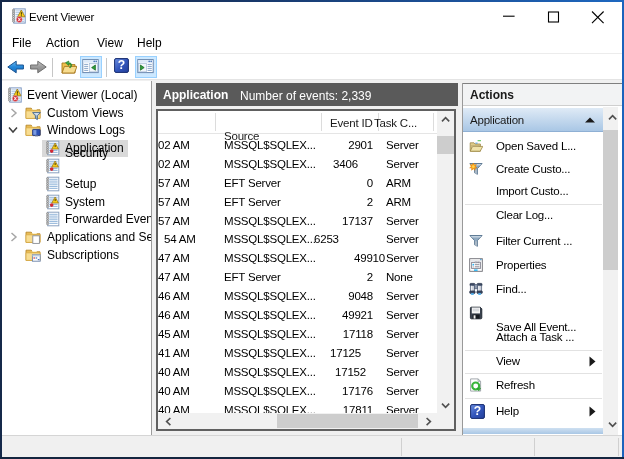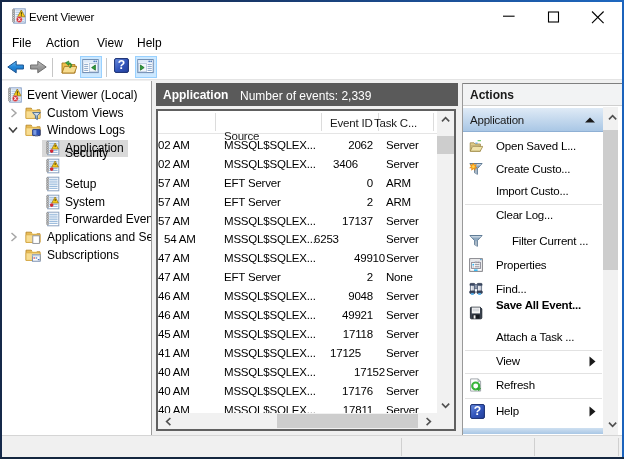--- a/index.html
+++ b/index.html
@@ -285,21 +285,21 @@
 <div class="abs" style="left:321px;top:113px;width:1px;height:18px;background:#dcdcdc"></div>
 <div class="abs" style="left:378px;top:113px;width:1px;height:18px;background:#dcdcdc"></div>
 <div class="abs" style="left:433px;top:113px;width:1px;height:18px;background:#dcdcdc"></div>
 <div class="abs" style="left:158px;top:133px;width:279px;height:1px;background:#e5e5e5"></div>
 <div class="txt" style="left:224px;top:129px;line-height:14px;color:#1a1a1a">Source</div>
 <div class="txt" style="left:330px;top:116px;line-height:14px;color:#1a1a1a">Event ID</div>
 <div class="txt" style="left:374px;top:116px;line-height:14px;color:#1a1a1a">Task C...</div>
 <div class="abs" style="left:158px;top:137px;width:279px;height:276px;overflow:hidden">
 <div class="txt" style="left:0px;top:2px">02 AM</div>
 <div class="txt" style="left:66px;top:2px">MSSQL$SQLEX...</div>
-<div class="txt" style="left:160px;top:2px;width:55px;text-align:right">2062</div>
+<div class="txt" style="left:160px;top:2px;width:55px;text-align:right">2901</div>
 <div class="txt" style="left:228px;top:2px">Server</div>
 <div class="txt" style="left:0px;top:21px">02 AM</div>
 <div class="txt" style="left:66px;top:21px">MSSQL$SQLEX...</div>
 <div class="txt" style="left:160px;top:21px;width:55px;text-align:center">3406</div>
 <div class="txt" style="left:228px;top:21px">Server</div>
 <div class="txt" style="left:0px;top:40px">57 AM</div>
 <div class="txt" style="left:66px;top:40px">EFT Server</div>
 <div class="txt" style="left:160px;top:40px;width:55px;text-align:right">0</div>
 <div class="txt" style="left:228px;top:40px">ARM</div>
 <div class="txt" style="left:0px;top:59px">57 AM</div>
@@ -333,21 +333,21 @@
 <div class="txt" style="left:0px;top:191px">45 AM</div>
 <div class="txt" style="left:66px;top:191px">MSSQL$SQLEX...</div>
 <div class="txt" style="left:160px;top:191px;width:55px;text-align:right">17118</div>
 <div class="txt" style="left:228px;top:191px">Server</div>
 <div class="txt" style="left:0px;top:210px">41 AM</div>
 <div class="txt" style="left:66px;top:210px">MSSQL$SQLEX...</div>
 <div class="txt" style="left:160px;top:210px;width:55px;text-align:center">17125</div>
 <div class="txt" style="left:228px;top:210px">Server</div>
 <div class="txt" style="left:0px;top:229px">40 AM</div>
 <div class="txt" style="left:66px;top:229px">MSSQL$SQLEX...</div>
-<div class="txt" style="left:172px;top:229px;width:55px;text-align:right">17152</div>
+<div class="txt" style="left:153px;top:229px;width:55px;text-align:right">17152</div>
 <div class="txt" style="left:228px;top:229px">Server</div>
 <div class="txt" style="left:0px;top:248px">40 AM</div>
 <div class="txt" style="left:66px;top:248px">MSSQL$SQLEX...</div>
 <div class="txt" style="left:160px;top:248px;width:55px;text-align:right">17176</div>
 <div class="txt" style="left:228px;top:248px">Server</div>
 <div class="txt" style="left:0px;top:267px">40 AM</div>
 <div class="txt" style="left:66px;top:267px">MSSQL$SQLEX...</div>
 <div class="txt" style="left:160px;top:267px;width:55px;text-align:right">17811</div>
 <div class="txt" style="left:228px;top:267px">Server</div>
 </div>
@@ -387,21 +387,21 @@
 <div class="txt" style="left:496px;top:162px;line-height:14px;">Create Custo...</div>
 <svg class="abs" style="left:469px;top:162px" width="14" height="13" viewBox="0 0 14 13">
     <path d="M0.9 1.5 L13.1 1.5 L8.4 6.6 L8.4 12.3 L5.6 10.7 L5.6 6.6 Z" fill="#8fa9c0" stroke="#54708c" stroke-width="0.9"></path>
     <path d="M1.6 2.0 L12.4 2.0 L10.9 3.6 L3.1 3.6 Z" fill="#c3d2df"></path>
     <rect x="5.9" y="7.2" width="2.2" height="4.6" fill="#aab8c6"></rect>
     <path d="M4.3 1.0 L5.3 3.0 L7.4 2.6 L6.3 4.4 L7.9 5.8 L5.8 6.0 L6.0 8.2 L4.3 6.8 L2.6 8.2 L2.8 6.0 L0.7 5.8 L2.3 4.4 L1.2 2.6 L3.3 3.0 Z" fill="#ffa41b" stroke="#d97e06" stroke-width="0.6"></path>
     <circle cx="4.3" cy="4.6" r="1.3" fill="#ffd24d"></circle>
   </svg>
 <div class="txt" style="left:496px;top:184px;line-height:14px;">Import Custo...</div>
 <div class="txt" style="left:496px;top:208px;line-height:14px;">Clear Log...</div>
-<div class="txt" style="left:496px;top:234px;line-height:14px;margin-left:16px;">Filter Current ...</div>
+<div class="txt" style="left:496px;top:234px;line-height:14px;">Filter Current ...</div>
 <svg class="abs" style="left:469px;top:234px" width="14" height="13" viewBox="0 0 14 13">
     <path d="M0.9 1.5 L13.1 1.5 L8.4 6.6 L8.4 12.3 L5.6 10.7 L5.6 6.6 Z" fill="#8fa9c0" stroke="#54708c" stroke-width="0.9"></path>
     <path d="M1.6 2.0 L12.4 2.0 L10.9 3.6 L3.1 3.6 Z" fill="#c3d2df"></path>
     <rect x="5.9" y="7.2" width="2.2" height="4.6" fill="#aab8c6"></rect>
   </svg>
 <div class="txt" style="left:496px;top:258px;line-height:14px;">Properties</div>
 <svg class="abs" style="left:469px;top:258px" width="14" height="14" viewBox="0 0 14 14">
     <rect x="0.7" y="0.7" width="12.6" height="12.6" fill="#ffffff" stroke="#6e6e74" stroke-width="0.9"></rect>
     <rect x="11" y="1.2" width="1.6" height="1" fill="#3f9cd8"></rect>
     <line x1="1.4" y1="2.8" x2="12.6" y2="2.8" stroke="#d0d0d4" stroke-width="0.7"></line>
@@ -421,21 +421,21 @@
     <rect x="1.3" y="3.6" width="4.2" height="5.6" fill="#c9ced8" stroke="#4c5a74" stroke-width="0.7"></rect>
     <rect x="8.5" y="3.6" width="4.2" height="5.6" fill="#c9ced8" stroke="#4c5a74" stroke-width="0.7"></rect>
     <rect x="2.1" y="3.8" width="1.1" height="5.2" fill="#f2f4f7"></rect>
     <rect x="9.3" y="3.8" width="1.1" height="5.2" fill="#f2f4f7"></rect>
     <rect x="5.5" y="2.6" width="3" height="4.2" fill="#8b97ab" stroke="#4c5a74" stroke-width="0.7"></rect>
     <rect x="0.7" y="9.0" width="5.4" height="2.4" rx="0.7" fill="#3c4a64" stroke="#222e44" stroke-width="0.7"></rect>
     <rect x="7.9" y="9.0" width="5.4" height="2.4" rx="0.7" fill="#3c4a64" stroke="#222e44" stroke-width="0.7"></rect>
     <ellipse cx="3.4" cy="11.9" rx="1.7" ry="1.0" fill="#54b0ec"></ellipse>
     <ellipse cx="10.6" cy="11.9" rx="1.7" ry="1.0" fill="#54b0ec"></ellipse>
   </svg>
-<div class="txt" style="left:496px;top:298px;line-height:14px;font-weight:bold;">Save All Event...</div>
+<div class="txt" style="left:496px;top:320px;line-height:14px;">Save All Event...</div>
 <svg class="abs" style="left:469px;top:306px" width="14" height="14" viewBox="0 0 14 14">
     <path d="M1.4 2.2 Q1.4 1.2 2.4 1.2 L11.2 1.2 L12.8 2.8 L12.8 11.8 Q12.8 12.8 11.8 12.8 L2.4 12.8 Q1.4 12.8 1.4 11.8 Z" fill="#39414e" stroke="#1d242e" stroke-width="0.9"></path>
     <path d="M2.8 1.5 L11.0 1.5 L11.0 7.4 L2.8 7.4 Z" fill="#f4f4f4"></path>
     <line x1="3.8" y1="3.2" x2="10" y2="3.2" stroke="#b9bec6" stroke-width="0.7"></line>
     <line x1="3.8" y1="4.8" x2="10" y2="4.8" stroke="#b9bec6" stroke-width="0.7"></line>
     <rect x="3.6" y="8.6" width="7" height="4" fill="#14191f"></rect>
     <rect x="4.6" y="9.3" width="1.9" height="3.3" fill="#f2f2f2"></rect>
   </svg>
 <div class="txt" style="left:496px;top:330px;line-height:14px;">Attach a Task ...</div>
 <div class="txt" style="left:496px;top:354px;line-height:14px;">View</div>

